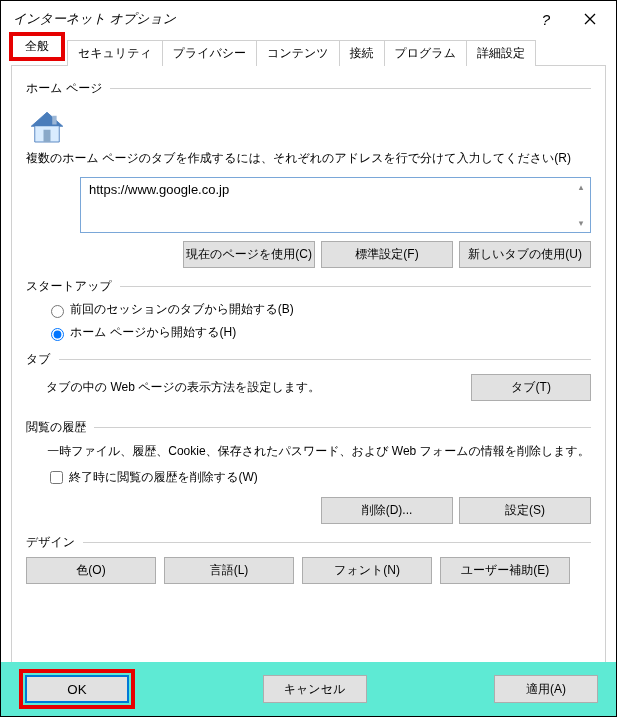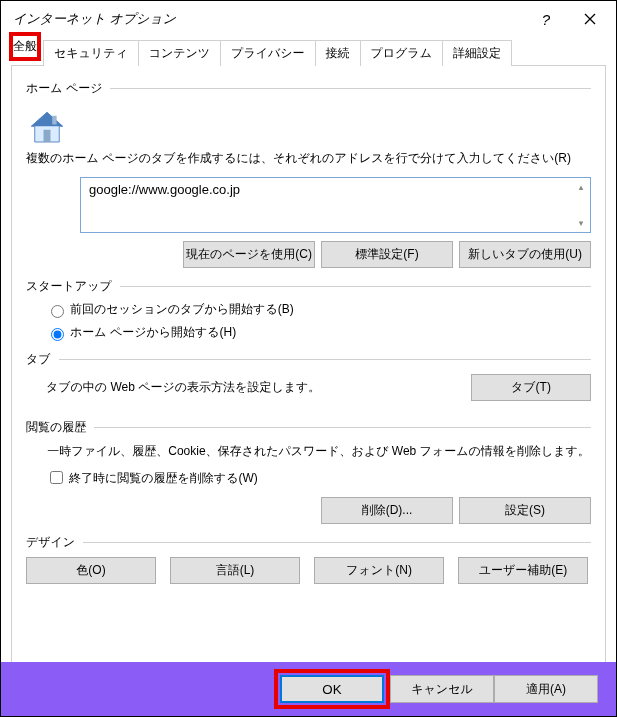--- a/index.html
+++ b/index.html
@@ -19,21 +19,21 @@
 .titlebar .title { flex: 1; font-size: 13px; }
 .titlebar .btn { width: 44px; height: 30px; display: flex; align-items: center; justify-content: center; font-size: 15px; }
 
 .tabs-row {
   display: flex; align-items: flex-end; margin: 2px 10px 0 10px; height: 26px; position: relative;
 }
 .tab {
   padding: 4px 10px 4px 10px; font-size: 12px; border: 1px solid #d0d0d0; border-bottom: none;
   background: #fff; margin-right: -1px; position: relative; top: 1px;
 }
-.tab.first-wrap { border: 4px solid #e60000; padding: 2px 0; margin-left: -2px; margin-right: 2px; top: -4px; z-index: 5; }
+.tab.first-wrap { border: 4px solid #e60000; padding: 2px 12px; margin-left: -2px; margin-right: 2px; top: -4px; z-index: 5; }
 
 .body-area {
   border: 1px solid #d0d0d0; margin: 0 10px 10px 10px; padding: 10px 14px 14px 14px;
   height: 605px;
 }
 
 .group { margin-bottom: 10px; }
 .group-header { display: flex; align-items: center; margin: 4px 0 6px 0; font-size: 12px; }
 .group-header .line { flex: 1; height: 1px; background: #d0d0d0; margin-left: 8px; }
 .group-body { padding-left: 20px; }
@@ -50,39 +50,39 @@
 .url-text { color: #000; }
 .scroll-up, .scroll-down {
   position: absolute; right: 2px; width: 14px; height: 14px; font-size: 9px;
   display: flex; align-items: center; justify-content: center; color: #888;
 }
 .scroll-up { top: 2px; }
 .scroll-down { bottom: 2px; }
 
 .btn-row { display: flex; gap: 6px; justify-content: flex-end; margin: 6px 0 0 54px; }
 .btn-row.right { justify-content: flex-end; margin-left: 0; }
-.btn-row.design { justify-content: flex-start; gap: 14px; margin-left: 0; }
+.btn-row.design { justify-content: flex-start; gap: 8px; margin-left: 0; }
 
 button.win {
   font-family: inherit; font-size: 12px; background: #e1e1e1; border: 1px solid #adadad;
   padding: 4px 0; min-width: 120px; text-align: center; cursor: default;
 }
 button.win.small { min-width: 132px; }
 button.win.tabsbtn { min-width: 120px; }
 button.win.design { min-width: 130px; }
 
-.radio-row, .check-row { display: flex; align-items: flex-end; margin: 6px 0; font-size: 12px; }
+.radio-row, .check-row { display: flex; align-items: center; margin: 6px 0; font-size: 12px; }
 .radio-row input, .check-row input { margin-right: 6px; }
 
 .tabs-desc-row { display: flex; align-items: center; justify-content: space-between; margin: 6px 0 0 0; }
 
 .footer {
   position: absolute; left: 0; right: 0; bottom: 0; height: 54px;
-  display: flex; align-items: center; justify-content: flex-end; gap: 0;
-  padding: 0 18px; background: #8b5cf6;
+  display: flex; align-items: center; justify-content: space-between; gap: 0;
+  padding: 0 18px; background: #5eead4;
 }
 button.footer-btn {
   font-family: inherit; font-size: 12px; background: #e1e1e1; border: 1px solid #adadad;
   width: 104px; height: 28px; text-align: center;
 }
 .ok-wrap { border: 4px solid #e60000; padding: 2px; }
 button.ok-btn { border: 2px solid #0078d7; background: #e1e1e1; width: 104px; height: 28px; }
 
 svg.house { width: 42px; height: 42px; }
 </style>
@@ -97,22 +97,22 @@
     <div class="btn">
       <svg width="12" height="12" viewBox="0 0 12 12">
           <path d="M1 1 L11 11 M11 1 L1 11" stroke="#000" stroke-width="1.3"></path>
         </svg>
     </div>
   </div>
 
   <div class="tabs-row">
     <div class="tab first-wrap">全般</div>
     <div class="tab">セキュリティ</div>
+    <div class="tab">プライバシー</div>
     <div class="tab">コンテンツ</div>
-    <div class="tab">プライバシー</div>
     <div class="tab">接続</div>
     <div class="tab">プログラム</div>
     <div class="tab">詳細設定</div>
   </div>
 
   <div class="body-area">
 
     <div class="group">
       <div class="group-header">
         <span>ホーム ページ</span>
@@ -123,21 +123,21 @@
           <svg class="house" viewBox="0 0 48 48">
             <polygon points="24,6 6,22 10,22 10,40 38,40 38,22 42,22" fill="#d9ecff" stroke="#4a7dbb" stroke-width="1"></polygon>
             <polygon points="24,6 6,22 42,22" fill="#4a7dbb"></polygon>
             <rect x="20" y="26" width="8" height="14" fill="#8aa9c9"></rect>
             <rect x="30" y="10" width="5" height="10" fill="#9bb6d6"></rect>
           </svg>
         </div>
         <div class="desc">複数のホーム ページのタブを作成するには、それぞれのアドレスを行で分けて入力してください(R)</div>
       </div>
       <div class="url-box">
-        <span class="url-text">google://www.google.co.jp</span>
+        <span class="url-text">https://www.google.co.jp</span>
         <div class="scroll-up">▴</div>
         <div class="scroll-down">▾</div>
       </div>
       <div class="btn-row">
         <button class="win small">現在のページを使用(C)</button>
         <button class="win small">標準設定(F)</button>
         <button class="win small">新しいタブの使用(U)</button>
       </div>
     </div>
 

